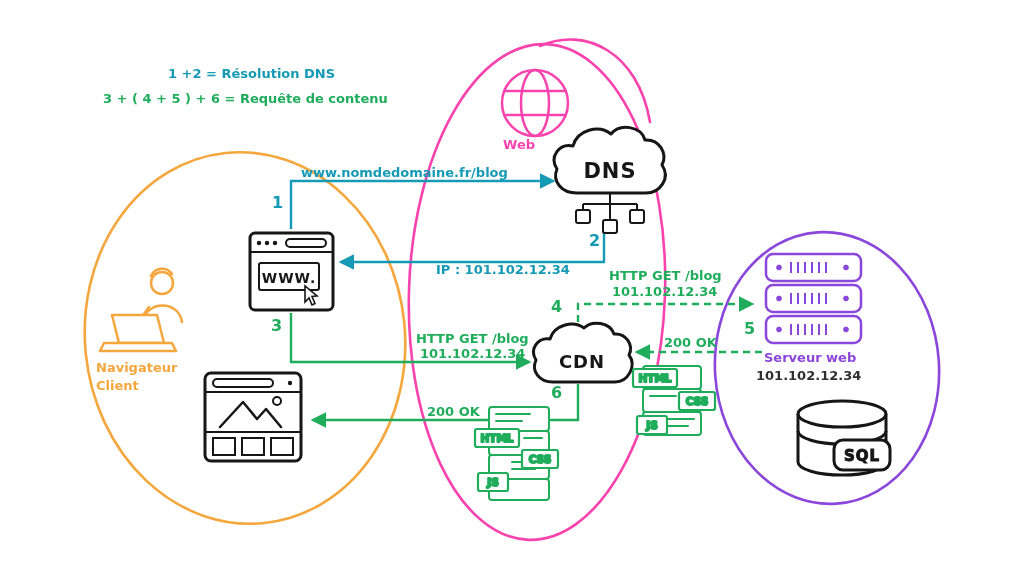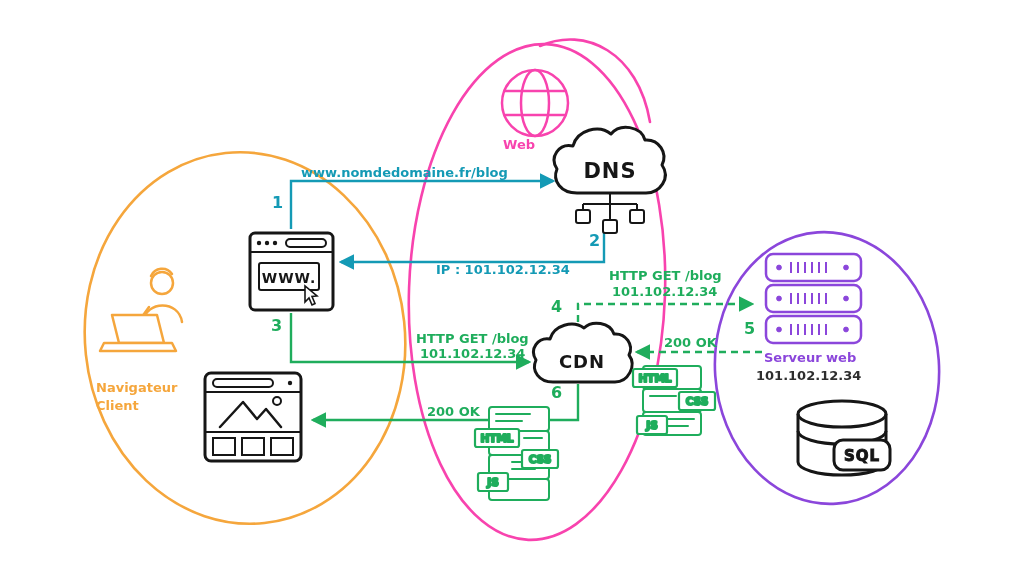--- a/index.html
+++ b/index.html
@@ -10,21 +10,21 @@
   html,body{ background:#fff; }
   body{ font-family:"DejaVu Sans","Liberation Sans",sans-serif; }
   .stage{ position:relative; width:1024px; height:585px; background:#fff; overflow:hidden; }
   .stage svg{ position:absolute; left:0; top:0; }
 
   
   .lbl{ position:absolute; font-weight:bold; font-size:13px; white-space:nowrap; line-height:1.2; }
   .num{ font-size:16px; }
   .lg{ font-size:13px; }
   .teal{ color:var(--teal); } .green{ color:var(--green); } .pink{ color:var(--pink); }
-  .orange{ color:var(--orange);margin-top:20px; } .purple{ color:var(--purple); } .dark{ color:#2e2e2e; }
+  .orange{ color:var(--orange); } .purple{ color:var(--purple); } .dark{ color:#2e2e2e; }
   .center{ text-align:left; }
 
   
   .s-teal{ stroke:var(--teal); } .s-green{ stroke:var(--green); }
   .s-orange{ stroke:var(--orange); } .s-pink{ stroke:var(--pink); }
   .s-purple{ stroke:var(--purple); } .s-black{ stroke:var(--ink); }
   .f-none{ fill:none; } .f-white{ fill:#fff; } .f-black{ fill:var(--ink); } .f-purple{ fill:var(--purple); }
   .zone{ stroke-width:2.6; fill:none; stroke-linecap:round; }
   .arrow{ stroke-width:2.4; fill:none; }
   .dashed{ stroke-dasharray:7 5; }
@@ -171,20 +171,22 @@
 
     <g class="s-black">
       <path class="f-white thick" d="M 798 414 A 44 13 0 0 1 886 414 V 462 A 44 13 0 0 1 798 462 Z"></path>
       <path class="f-none thick" d="M 798 414 A 44 13 0 0 0 886 414"></path>
       <path class="f-none thick" d="M 798 431 A 44 13 0 0 0 886 431"></path>
       <rect class="f-white thick" x="834" y="440" width="56" height="30" rx="9"></rect>
       <text x="862" y="461" font-size="15" text-anchor="middle" class="icon-text">SQL</text>
     </g>
   </svg>
 
+  <div class="lbl lg teal" style="left:168px;top:66px">1 +2 = Résolution DNS</div>
+  <div class="lbl lg green" style="left:103px;top:91px">3 + ( 4 + 5 ) + 6 = Requête de contenu</div>
 
   <div class="lbl num teal" style="left:272px;top:193px">1</div>
   <div class="lbl num teal" style="left:589px;top:231px">2</div>
   <div class="lbl num green" style="left:271px;top:316px">3</div>
   <div class="lbl num green" style="left:551px;top:297px">4</div>
   <div class="lbl num green" style="left:744px;top:319px">5</div>
   <div class="lbl num green" style="left:551px;top:383px">6</div>
 
   <div class="lbl teal" style="left:301px;top:165px">www.nomdedomaine.fr/blog</div>
   <div class="lbl teal" style="left:436px;top:262px">IP : 101.102.12.34</div>

